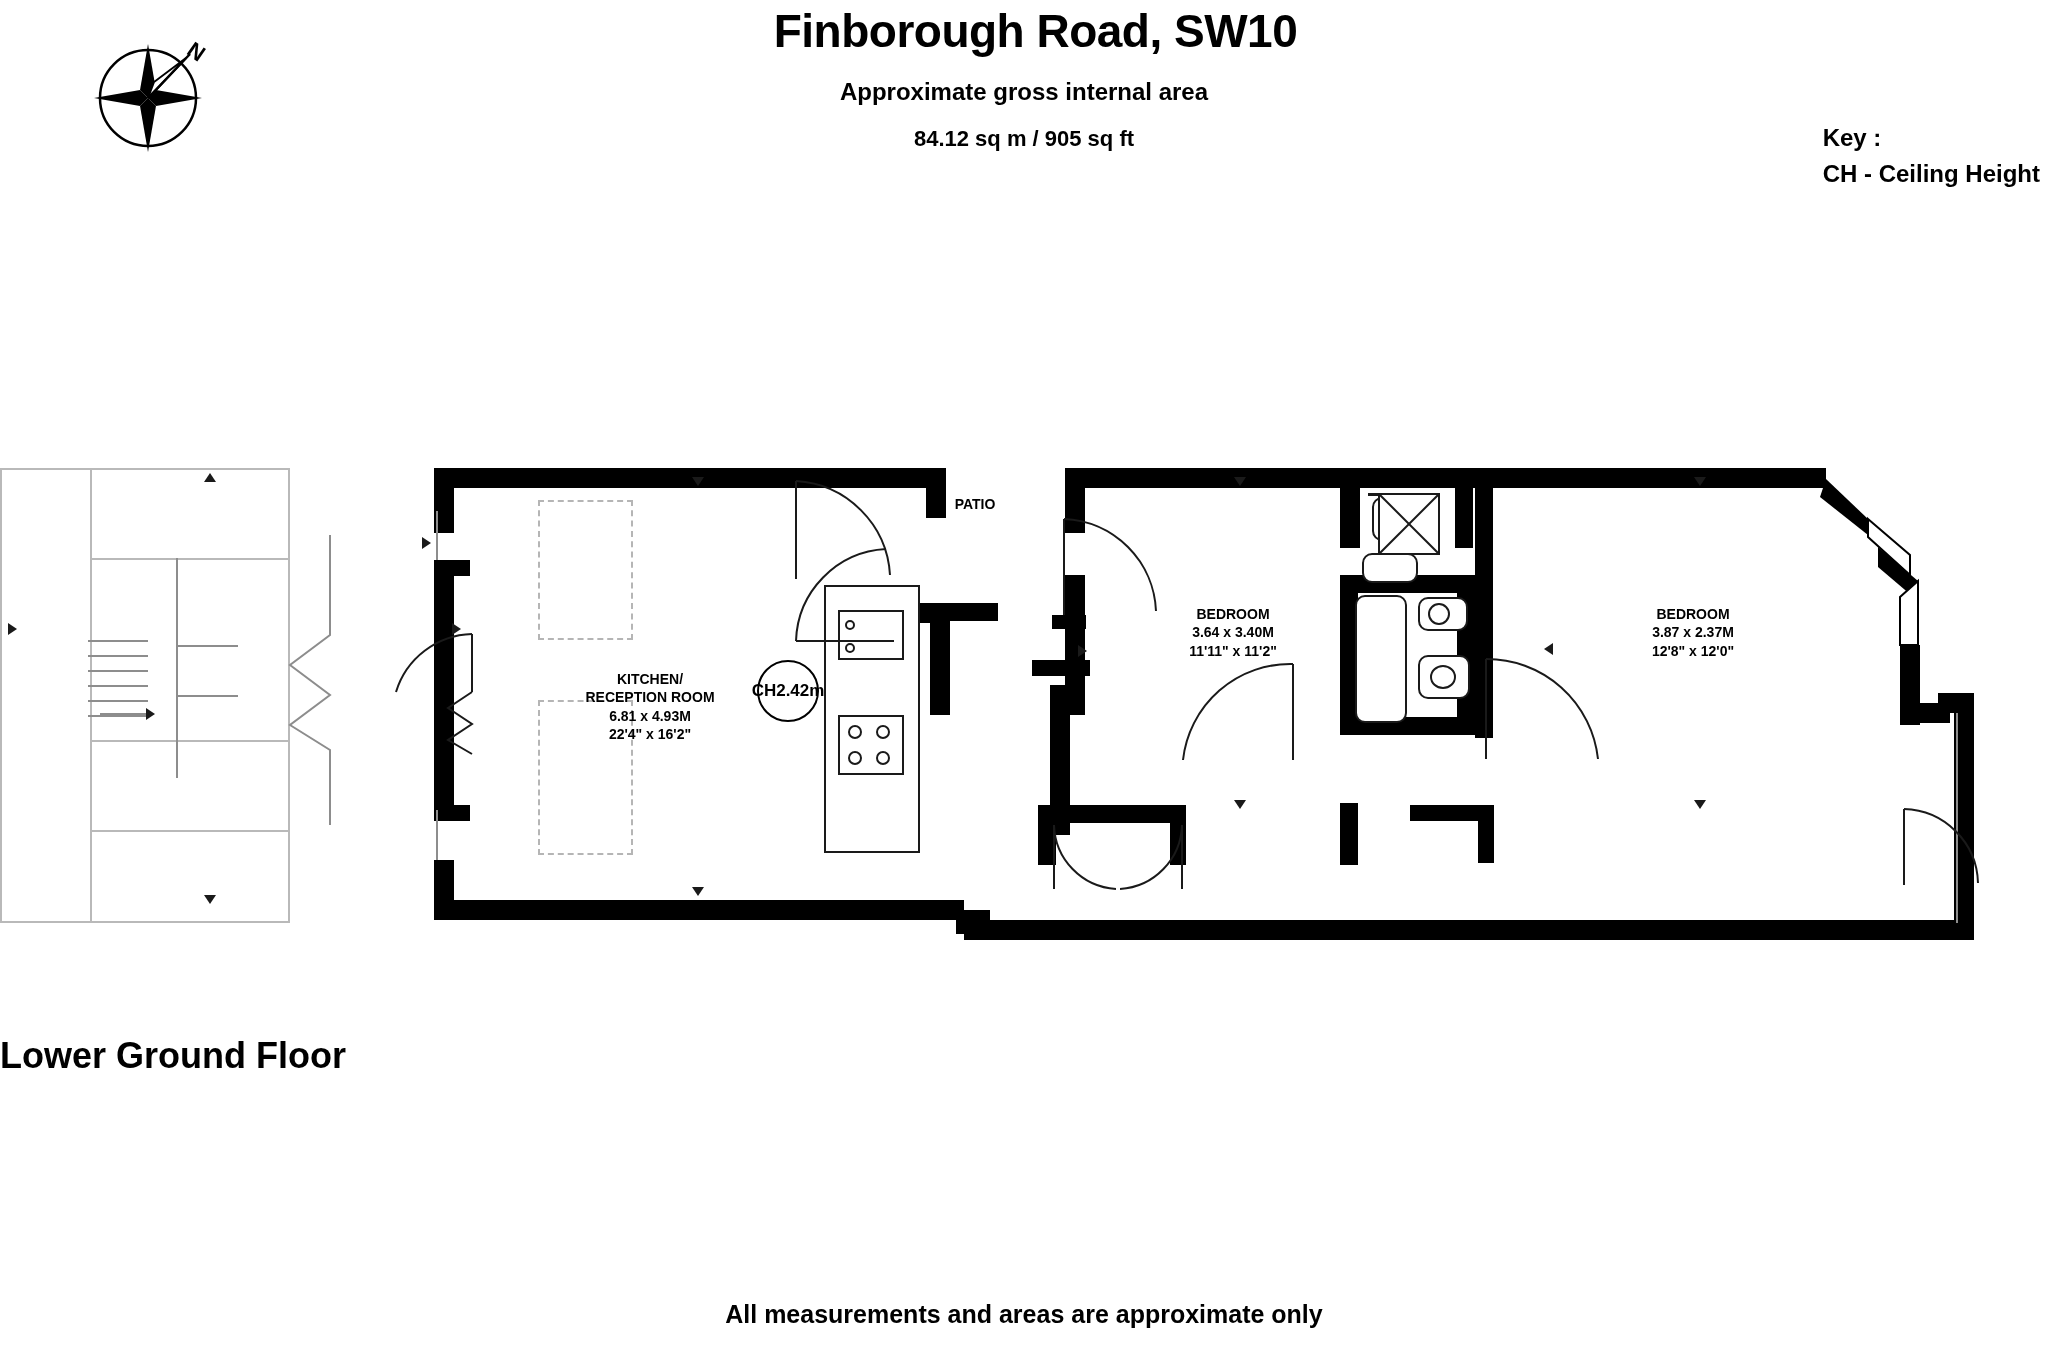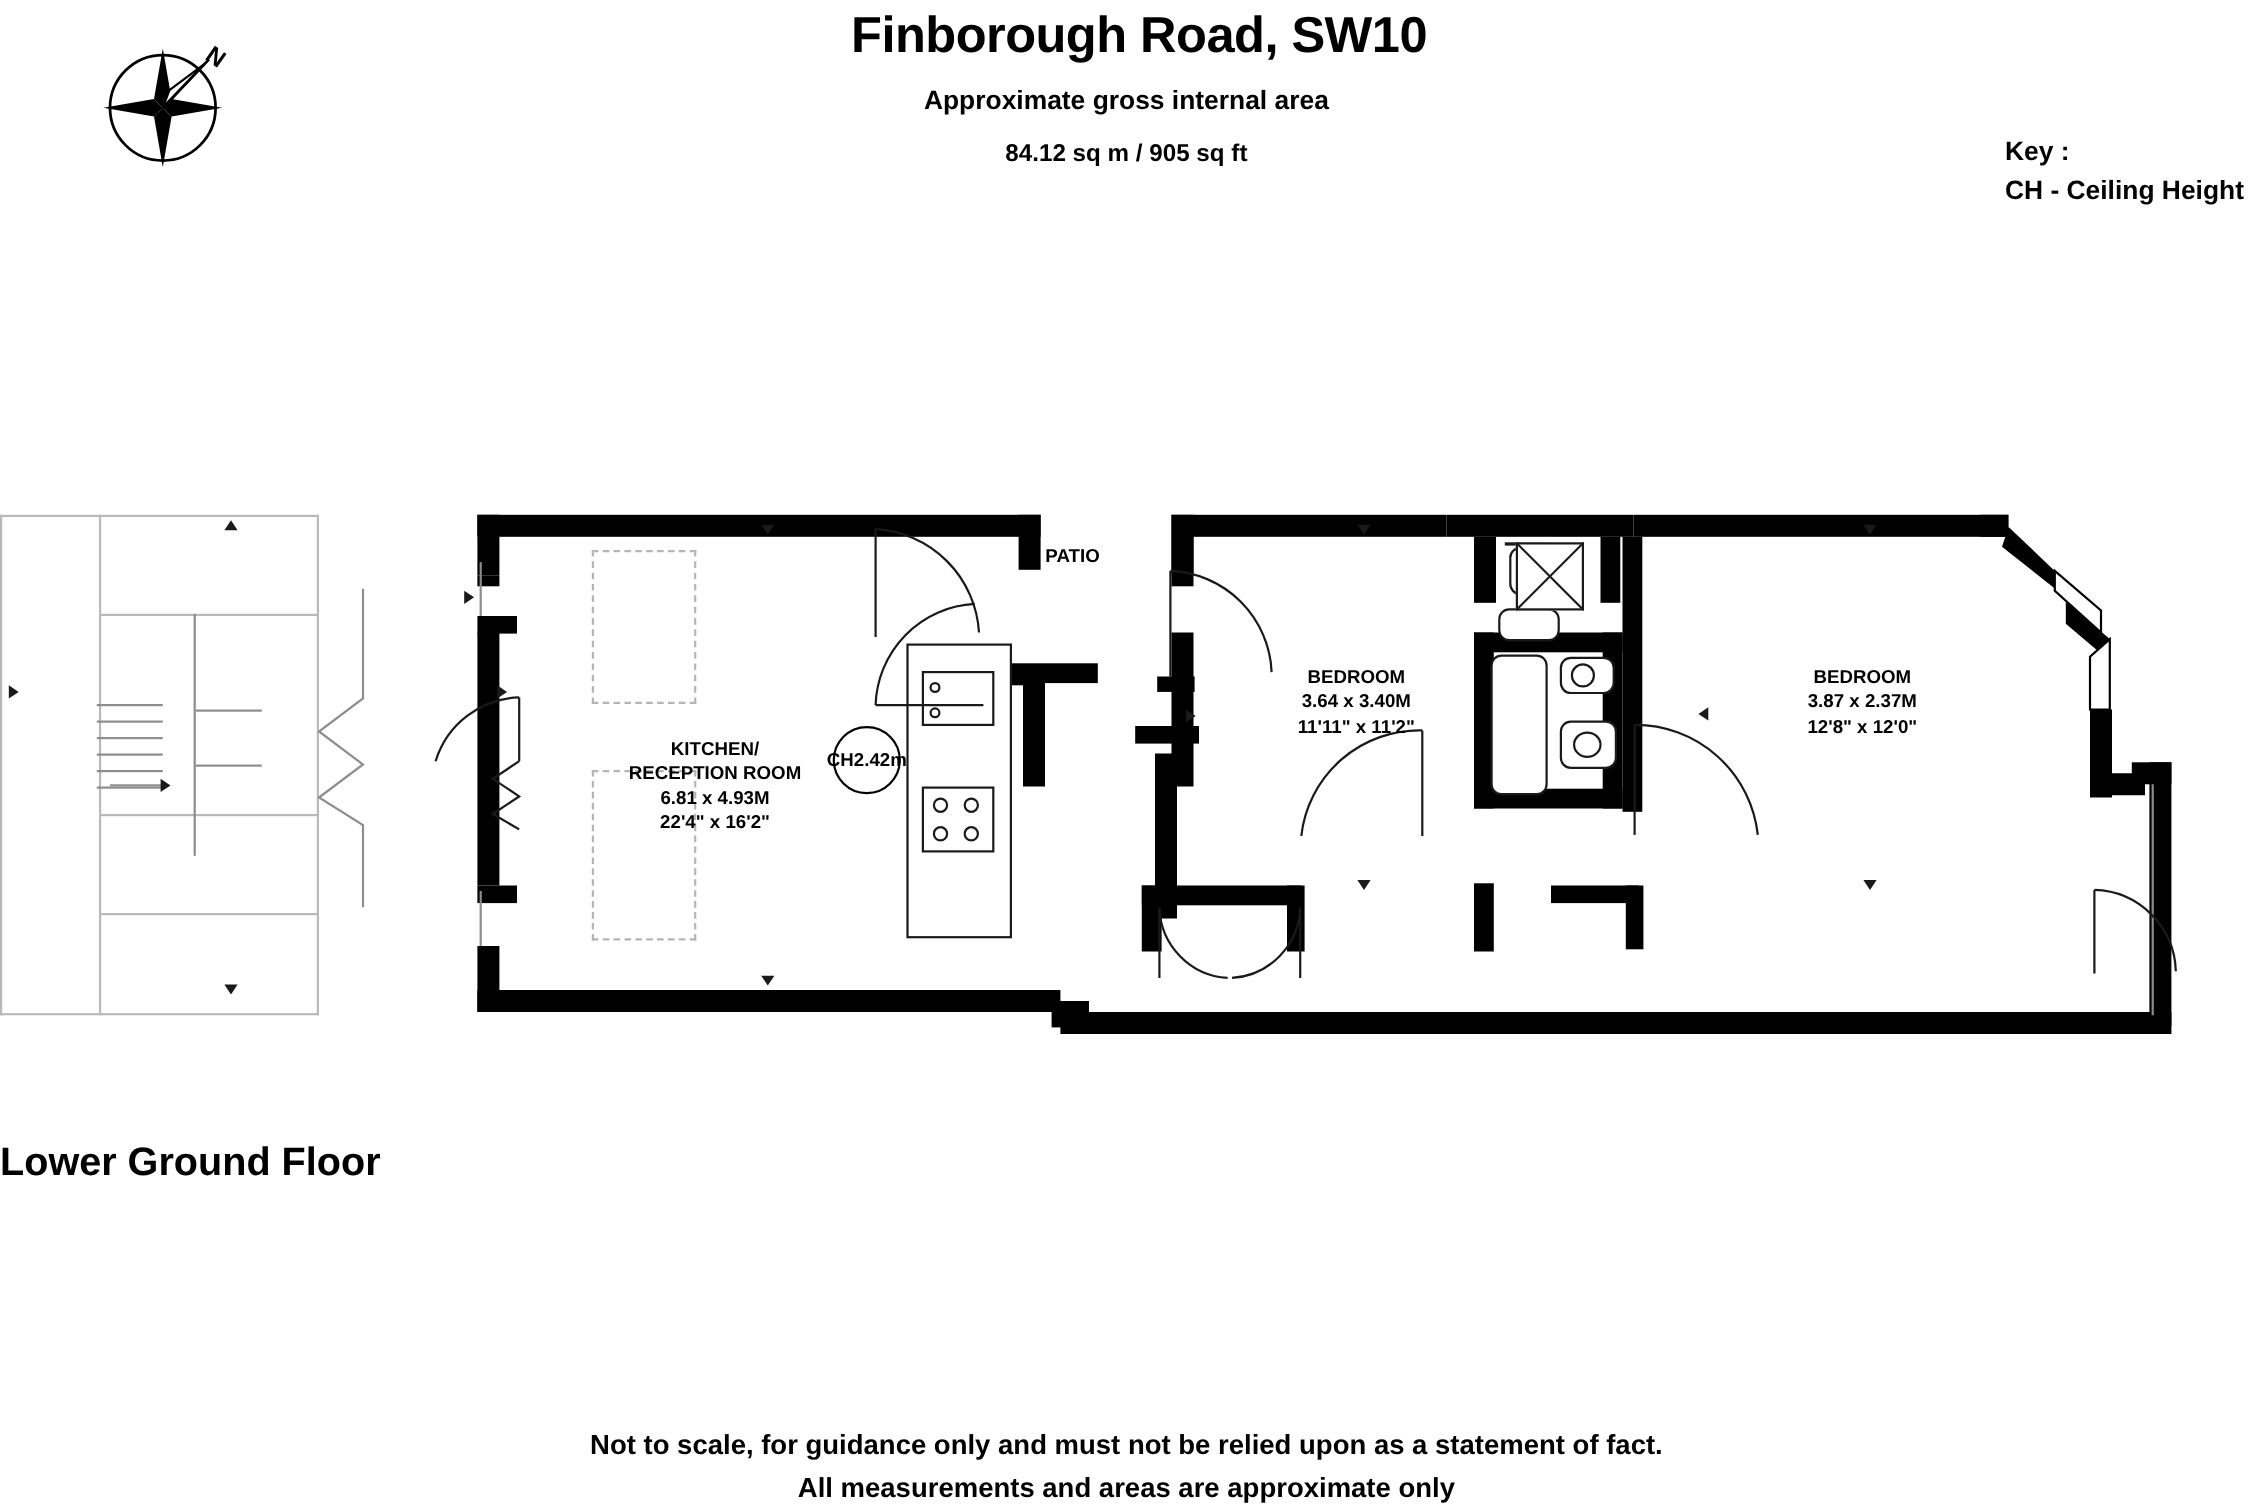--- a/index.html
+++ b/index.html
@@ -86,21 +86,21 @@
   .thin { position: absolute; background: #b9b9b9; }
   .thin2 { position: absolute; background: #8d8d8d; }
   .dash {
     position: absolute;
     border: 2px dashed #b5b5b5;
   }
 
   .label {
     position: absolute;
     text-align: center;
-    font-size: 17px;
+    font-size: 14px;
     font-weight: bold;
     line-height: 1.32;
     white-space: nowrap;
   }
 
   .ch-circle {
     position: absolute;
     width: 62px;
     height: 62px;
     border: 2px solid #000;
@@ -393,15 +393,14 @@
   <div class="label" style="left:1578px; top:150px; width:230px;">
     <div>BEDROOM</div>
     <div>3.87 x 2.37M</div>
     <div>12'8" x 12'0"</div>
   </div>
 </div>
 
 <div id="floor-label">Lower Ground Floor</div>
 
 <div id="disclaimer">
-  <div>Not to scale, for guidance only and must not be relied upon as a statement of fact.</div>
   <div>All measurements and areas are approximate only</div>
 </div>
 
 </body></html>

